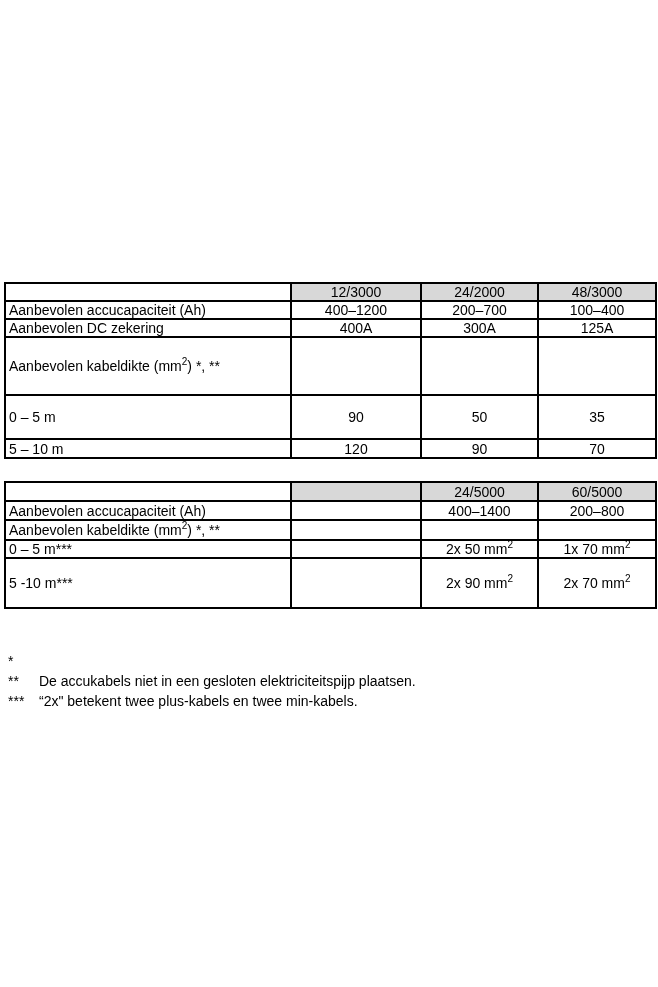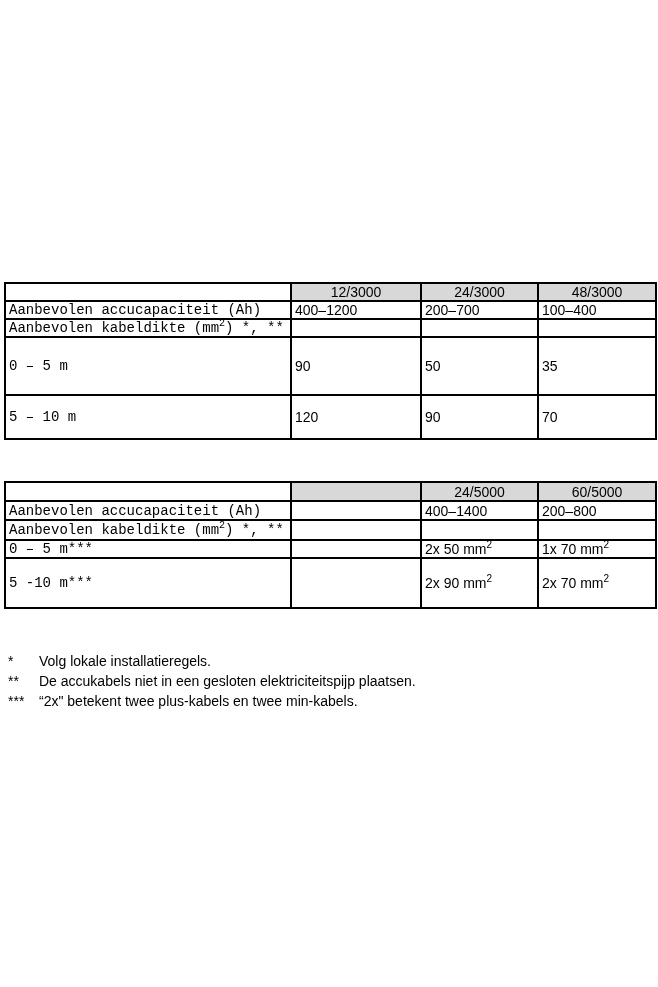--- a/index.html
+++ b/index.html
@@ -35,22 +35,22 @@
     padding: 0 3px;
     font-weight: normal;
     font-size: 14px;
     vertical-align: middle;
     white-space: nowrap;
     overflow: hidden;
     margin-top: 31px;
   }
   .spec th.shaded { background: #d8d8d8; text-align: center; }
   .spec th.plain  { background: #ffffff; }
-  .spec td.label  { text-align: left; font-family: Liberation Mono, monospace; }
-  .spec td.val    { text-align: left; }
+  .spec td.label  { text-align: left; }
+  .spec td.val    { text-align: center; }
 
   
   #table-3000 tr:nth-child(1) { height: 18px; }
   #table-3000 tr:nth-child(2) { height: 18px; }
   #table-3000 tr:nth-child(3) { height: 58px; }
   #table-3000 tr:nth-child(4) { height: 44px; padding-left: 36px; }
   #table-3000 tr:nth-child(5) { height: 19px; padding-left: 12px; }
   #table-3000 tr:nth-child(6) { height: 19px; }
 
   #table-5000 tr:nth-child(1) { height: 19px; }
@@ -76,30 +76,36 @@
     <colgroup>
       <col class="c0">
         <col class="c1">
         <col class="c2">
         <col class="c3">
     </colgroup>
     <thead>
         <tr>
           <th class="plain"></th>
           <th class="shaded">12/3000</th>
-          <th class="shaded">24/3000</th>
+          <th class="shaded">24/2000</th>
           <th class="shaded">48/3000</th>
         </tr>
       </thead>
     <tbody>
         <tr>
           <td class="label">Aanbevolen accucapaciteit (Ah)</td>
           <td class="val">400–1200</td>
           <td class="val">200–700</td>
           <td class="val">100–400</td>
+        </tr>
+        <tr>
+          <td class="label">Aanbevolen DC zekering</td>
+          <td class="val">400A</td>
+          <td class="val">300A</td>
+          <td class="val">125A</td>
         </tr>
         <tr>
           <td class="label">Aanbevolen kabeldikte (mm<sup>2</sup>) *, **</td>
           <td class="val"></td>
           <td class="val"></td>
           <td class="val"></td>
         </tr>
         <tr>
           <td class="label">0 – 5 m</td>
           <td class="val">90</td>
@@ -154,21 +160,20 @@
           <td class="val"></td>
           <td class="val">2x 90 mm<sup>2</sup></td>
           <td class="val">2x 70 mm<sup>2</sup></td>
         </tr>
       </tbody>
   </table>
 
   <div class="footnotes" id="footnotes">
       <div class="footnote">
         <span class="fn-marker">*</span>
-        <span class="fn-text">Volg lokale installatieregels.</span>
       </div>
       <div class="footnote">
         <span class="fn-marker">**</span>
         <span class="fn-text">De accukabels niet in een gesloten elektriciteitspijp plaatsen.</span>
       </div>
       <div class="footnote">
         <span class="fn-marker">***</span>
         <span class="fn-text">“2x" betekent twee plus-kabels en twee min-kabels.</span>
       </div>
     </div>

